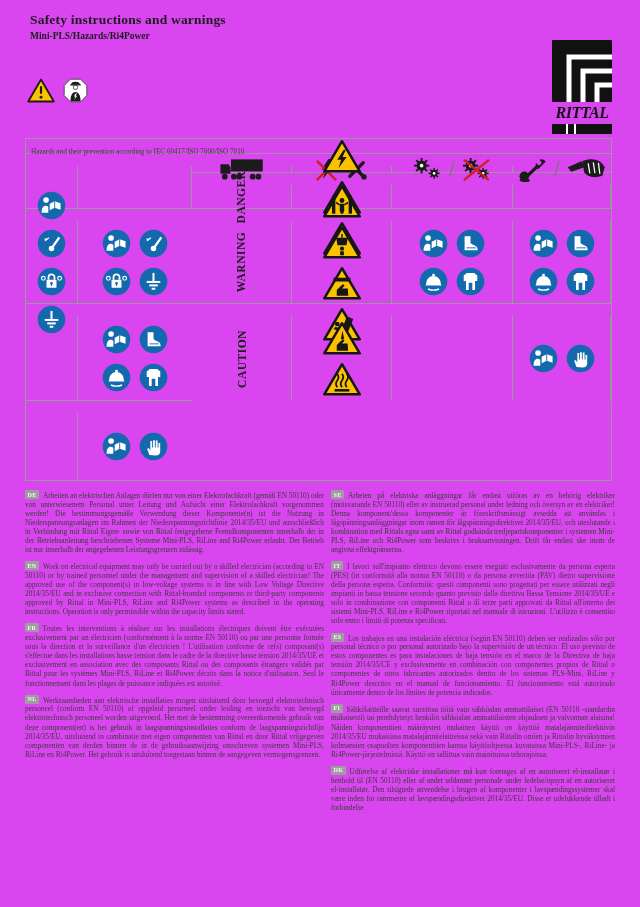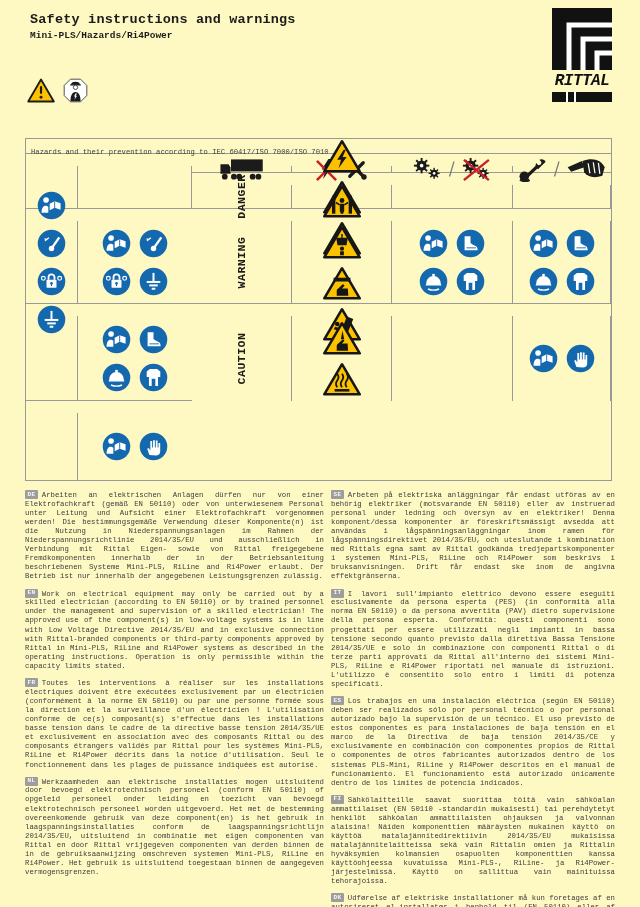--- a/index.html
+++ b/index.html
@@ -1,26 +1,26 @@
 <!DOCTYPE html>
 <html><head>
 <meta charset="utf-8">
 <style>
   html,body{margin:0;padding:0;background:#e8e8e8;}
-  .page{position:relative;width:640px;height:907px;background:#fef9c3;margin:0 auto;
-        font-family:Liberation Mono, monospace;color:#1b1b1b;overflow:hidden;}
+  .page{position:relative;width:640px;height:907px;background:#d946ef;margin:0 auto;
+        font-family:Liberation Serif, serif;color:#1b1b1b;overflow:hidden;}
 
   
   .titleblock{position:absolute;left:30px;top:12px;}
   .title{font-size:13.5px;font-weight:bold;letter-spacing:.2px;}
   .sub{font-size:9.5px;font-weight:bold;margin-top:2.5px;}
   .headicons{position:absolute;left:27px;top:78px;display:flex;gap:8px;align-items:center;}
   .headicons svg{display:block;}
 
-  .logo{position:absolute;left:552px;top:8px;width:60px;}
+  .logo{position:absolute;left:552px;top:40px;width:60px;}
   .logo-mark svg{display:block;}
   .logo-word{font-size:16px;font-weight:bold;font-style:italic;letter-spacing:-0.5px;
              color:#111;text-align:center;margin-top:3px;line-height:1;}
   .logo-bar{position:relative;margin-top:3px;height:10px;background:#111;}
   .logo-bar i{position:absolute;top:0;bottom:0;width:2px;background:#fff;}
   .logo-bar i.s1{left:14px;} .logo-bar i.s2{left:22px;}
 
   
   .htable{position:absolute;left:25px;top:138px;border:1px solid #999;}
   .grid{display:grid;grid-template-columns:52px 114px 100px 100px 121px 98px;

